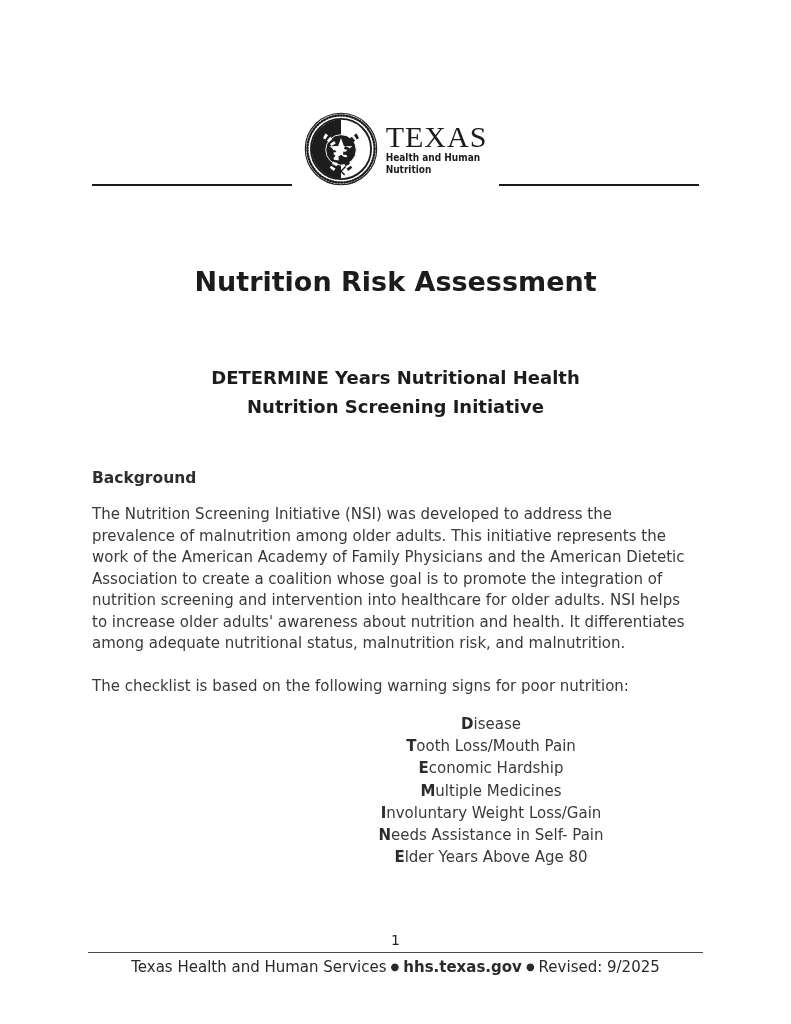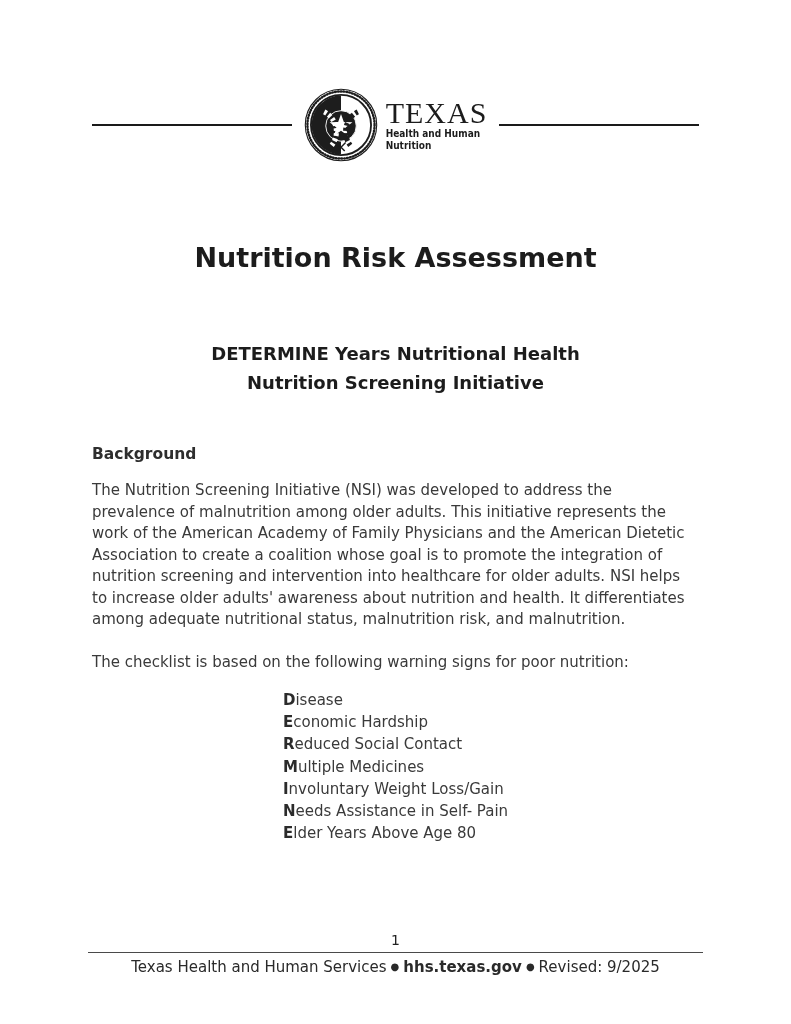--- a/index.html
+++ b/index.html
@@ -11,23 +11,23 @@
     margin: 0 auto;
     background: #ffffff;
     font-family: "DejaVu Sans", sans-serif;
     color: #383838;
     overflow: hidden;
   }
 
   
   .header-row {
     display: flex;
-    align-items: center;
+    align-items: flex-end;
     margin: 0 92px;
-    padding-top: 88px;
+    padding-top: 112px;
   }
   .header-rule {
     flex: 1;
     height: 2.5px;
     background: #1a1a1a;
   }
   .logo-group {
     display: flex;
     align-items: center;
     gap: 8px;
@@ -86,20 +86,21 @@
     font-size: 15px;
     line-height: 21.5px;
     color: #3a3a3a;
   }
   .determine-list {
     margin-top: 16px;
     padding-left: 191px;
     font-size: 15px;
     line-height: 22.2px;
     color: #3a3a3a;
+    text-align: center;
   }
   .det-initial { font-weight: 700; color: #2b2b2b; }
 
   
   .footer {
     position: absolute;
     left: 0;
     right: 0;
     top: 930px;
   }
@@ -170,22 +171,22 @@
     <div>Nutrition Screening Initiative</div>
   </div>
 
   <div class="content">
     <div class="section-heading">Background</div>
     <p class="paragraph">The Nutrition Screening Initiative (NSI) was developed to address the prevalence of malnutrition among older adults. This initiative represents the work of the American Academy of Family Physicians and the American Dietetic Association to create a coalition whose goal is to promote the integration of nutrition screening and intervention into healthcare for older adults.  NSI helps to increase older adults' awareness about nutrition and health. It differentiates among adequate nutritional status, malnutrition risk, and malnutrition.</p>
     <p class="checklist-intro">The checklist is based on the following warning signs for poor nutrition:</p>
 
     <div class="determine-list">
       <div><span class="det-initial">D</span><span>isease</span></div>
+      <div><span class="det-initial">T</span><span>ooth Loss/Mouth Pain</span></div>
       <div><span class="det-initial">E</span><span>conomic Hardship</span></div>
-      <div><span class="det-initial">R</span><span>educed Social Contact</span></div>
       <div><span class="det-initial">M</span><span>ultiple Medicines</span></div>
       <div><span class="det-initial">I</span><span>nvoluntary Weight Loss/Gain</span></div>
       <div><span class="det-initial">N</span><span>eeds Assistance in Self- Pain</span></div>
       <div><span class="det-initial">E</span><span>lder Years Above Age 80</span></div>
     </div>
   </div>
 
   <div class="footer">
     <div class="footer-page-num">1</div>
     <hr class="footer-rule">

